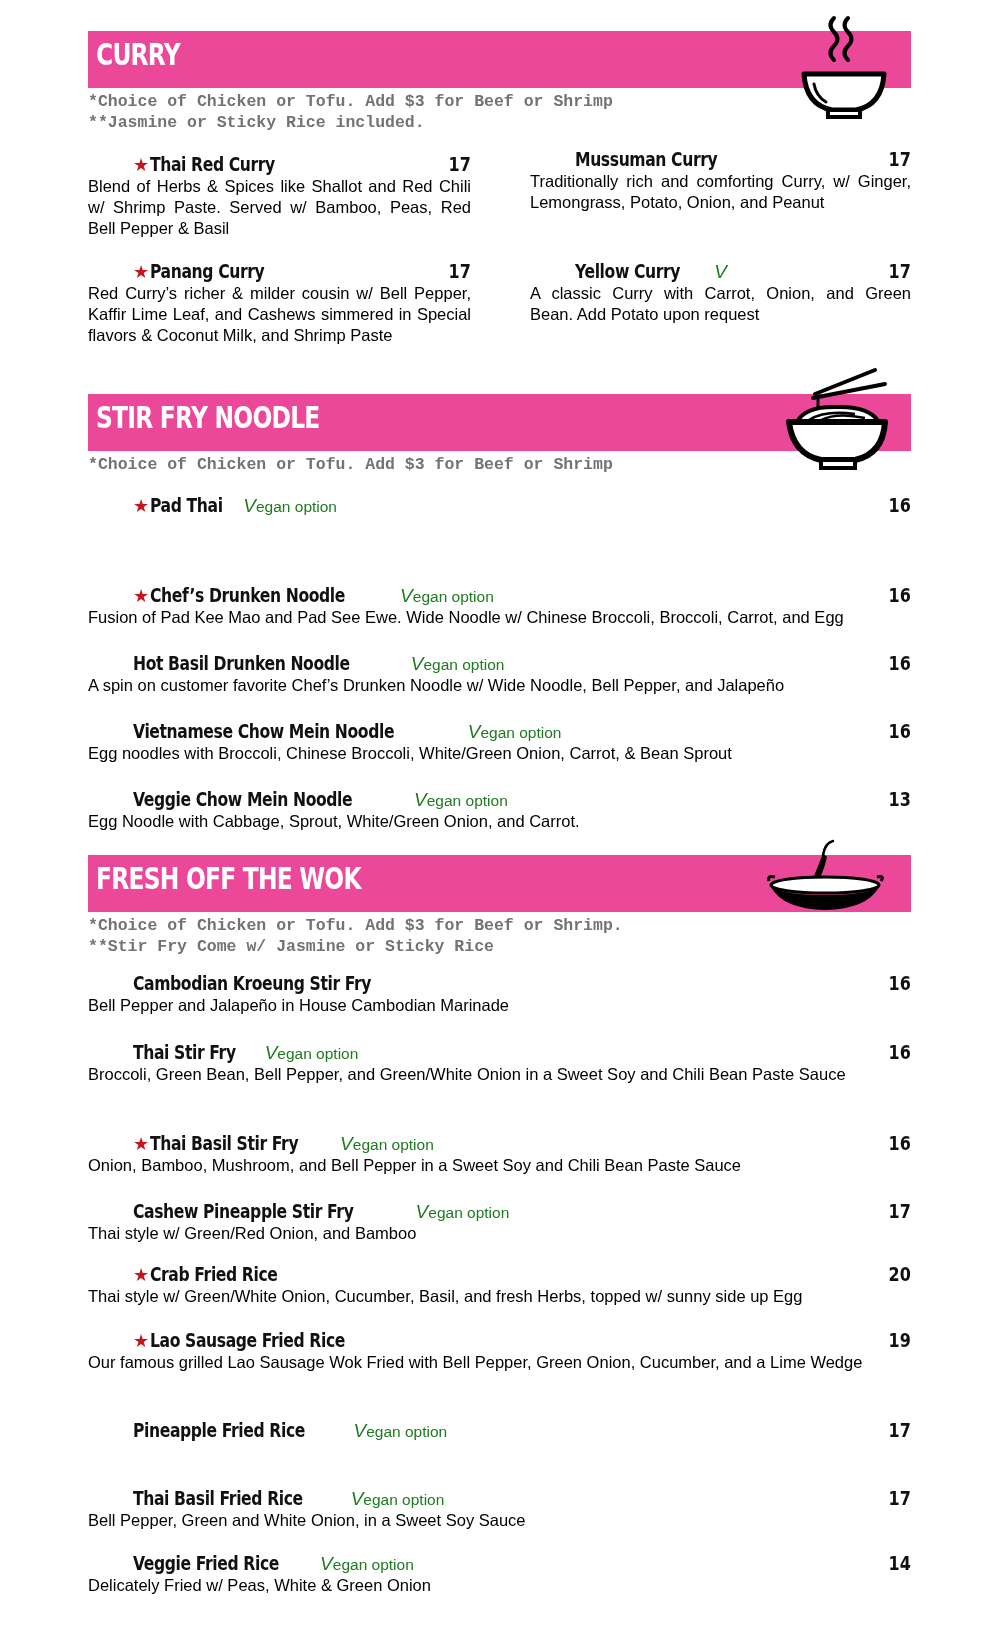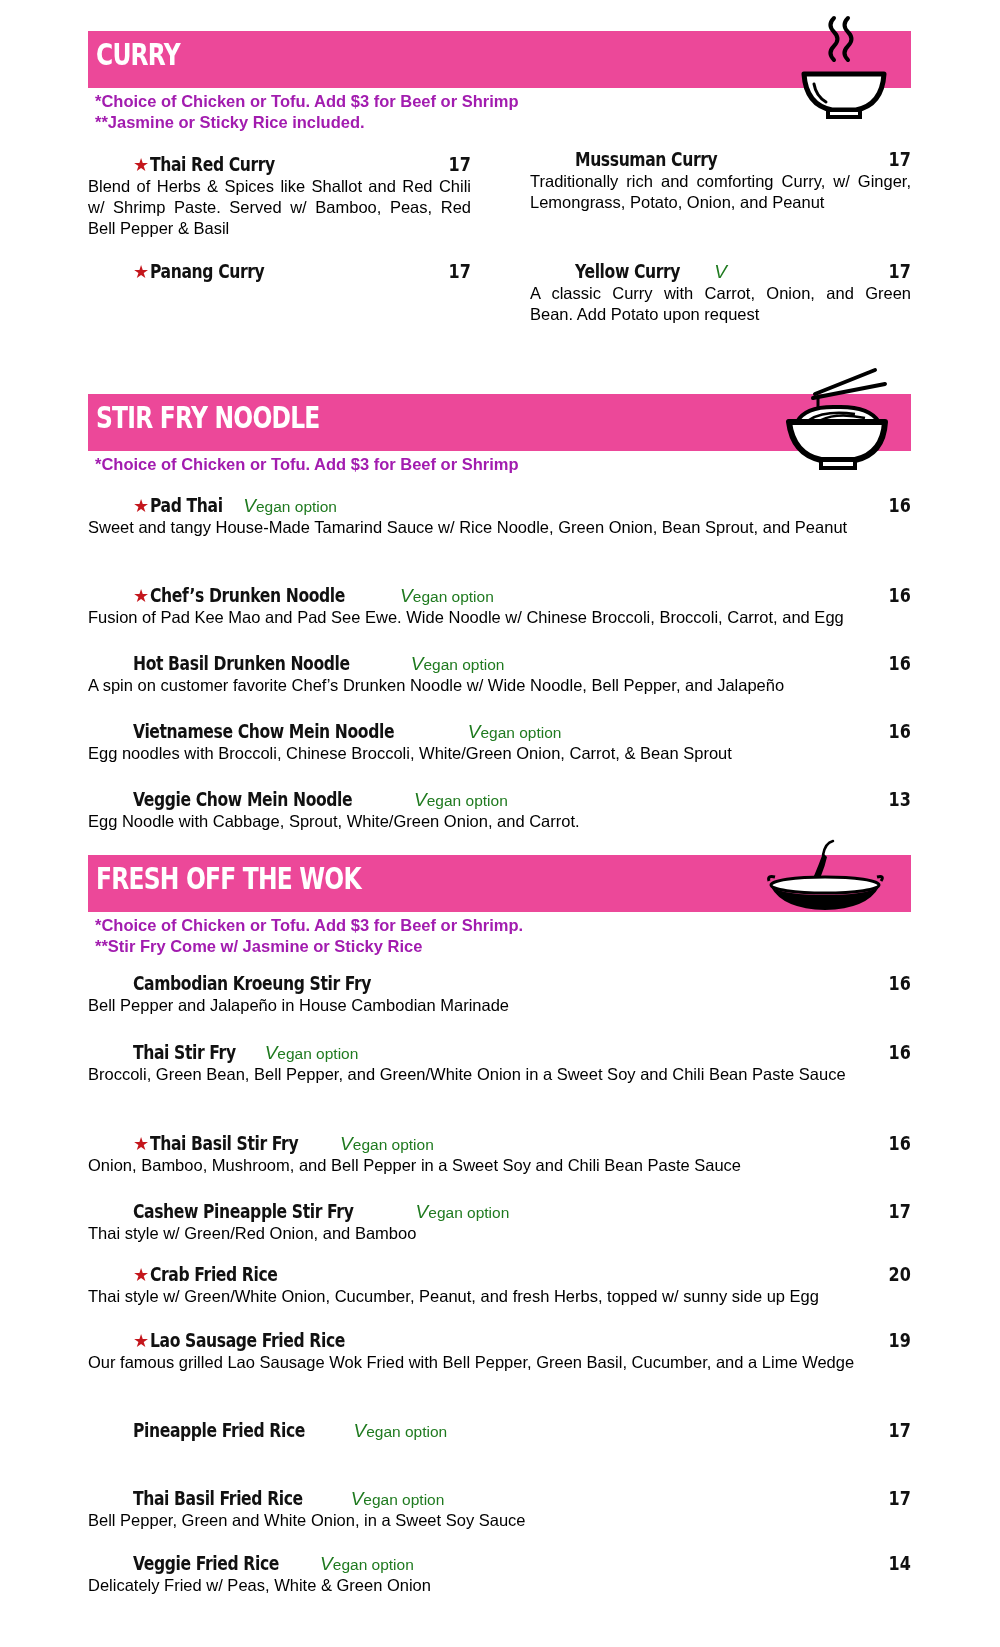--- a/index.html
+++ b/index.html
@@ -1,20 +1,20 @@
 <!DOCTYPE html>
 <html><head>
 <meta charset="utf-8">
 <style>
   html, body { margin:0; padding:0; background:#ffffff; }
   body { width:1000px; height:1647px; position:relative; overflow:hidden; font-family:"Liberation Sans", sans-serif; }
   .section { position:absolute; left:88px; width:823px; }
   .bar { position:absolute; left:0; width:823px; height:57px; background:#ec4899; }
   .bar-title { position:absolute; left:8px; top:6px; color:#ffffff; font-family:"DejaVu Sans", sans-serif; font-weight:bold; font-size:30px; letter-spacing:-1px; transform:scaleX(0.78); transform-origin:left center; white-space:nowrap; }
-  .note { position:absolute; left:7px; font-family:Liberation Sans, sans-serif; font-weight:bold; font-size:16.5px; color:#a21caf; white-space:nowrap; line-height:21px; }
+  .note { position:absolute; left:0; font-family:Liberation Mono, monospace; font-weight:bold; font-size:16.5px; color:#737373; white-space:nowrap; line-height:21px; }
   .item { position:absolute; }
   .item-head { position:relative; height:24px; white-space:nowrap;margin-left:45px; }
   .item-name { font-family:"DejaVu Sans", sans-serif; font-weight:bold; font-size:20px; color:#111; display:inline-block; transform:scaleX(0.78); transform-origin:left bottom; letter-spacing:-0.5px; }
   .star { color:#c4161c; font-size:18px; margin-right:1px; }
   .vegan { color:#1f7a1f; font-family:"Liberation Sans", sans-serif; font-size:15.5px; font-weight:normal; letter-spacing:0; display:inline-block; transform:none; }
   .vegan .v { font-style:italic; font-size:19px; }
   .price { position:absolute; right:0; top:0; font-family:"DejaVu Sans", sans-serif; font-weight:bold; font-size:20px; color:#111; transform:scaleX(0.8); transform-origin:right bottom; }
   .desc { font-family:"Liberation Sans", sans-serif; font-size:16.5px; color:#000000; line-height:21px; margin-top:0px; }
   .desc.justify { text-align:justify; text-align-last:left; }
   .icon { position:absolute; }
@@ -34,20 +34,21 @@
       <span class="star">★</span><span class="item-name">Thai Red Curry</span>
       <span class="price">17</span>
     </div>
     <div class="desc justify">Blend of Herbs &amp; Spices like Shallot and Red Chili w/ Shrimp Paste. Served w/ Bamboo, Peas, Red Bell Pepper &amp; Basil</div>
   </div>
   <div class="item" style="left:0; top:228px; width:383px;">
     <div class="item-head">
       <span class="star">★</span><span class="item-name">Panang Curry</span>
       <span class="price">17</span>
     </div>
+    <div class="desc justify">Red Curry’s richer &amp; milder cousin w/ Bell Pepper, Kaffir Lime Leaf, and Cashews simmered in Special flavors &amp; Coconut Milk, and Shrimp Paste</div>
   </div>
 
   <div class="item" style="left:442px; top:116px; width:381px;">
     <div class="item-head">
       <span class="item-name">Mussuman Curry</span>
       <span class="price">17</span>
     </div>
     <div class="desc justify">Traditionally rich and comforting Curry, w/ Ginger, Lemongrass, Potato, Onion, and Peanut</div>
   </div>
   <div class="item" style="left:442px; top:228px; width:381px;">
@@ -72,21 +73,20 @@
   <div class="bar" style="top:0;">
     <span class="bar-title">STIR FRY NOODLE</span>
   </div>
   <div class="note" style="top:60px;">*Choice of Chicken or Tofu. Add $3 for Beef or Shrimp</div>
 
   <div class="item" style="left:0; top:99px; width:823px;">
     <div class="item-head">
       <span class="star">★</span><span class="item-name">Pad Thai</span><span class="vegan"><span class="v">V</span><span>egan option</span></span>
       <span class="price">16</span>
     </div>
-    <div class="desc justify">Sweet and tangy House-Made Tamarind Sauce w/ Rice Noodle, Green Onion, Bean Sprout, and Peanut</div>
   </div>
   <div class="item" style="left:0; top:189px; width:823px;">
     <div class="item-head">
       <span class="star">★</span><span class="item-name">Chef’s Drunken Noodle</span><span class="vegan"><span class="v">V</span><span>egan option</span></span>
       <span class="price">16</span>
     </div>
     <div class="desc">Fusion of Pad Kee Mao and Pad See Ewe. Wide Noodle w/ Chinese Broccoli, Broccoli, Carrot, and Egg</div>
   </div>
   <div class="item" style="left:0; top:257px; width:823px;">
     <div class="item-head">
@@ -154,28 +154,28 @@
       <span class="item-name">Cashew Pineapple Stir Fry</span><span class="vegan"><span class="v">V</span><span>egan option</span></span>
       <span class="price">17</span>
     </div>
     <div class="desc">Thai style w/ Green/Red Onion, and Bamboo</div>
   </div>
   <div class="item" style="left:0; top:407px; width:823px;">
     <div class="item-head">
       <span class="star">★</span><span class="item-name">Crab Fried Rice</span>
       <span class="price">20</span>
     </div>
-    <div class="desc">Thai style w/ Green/White Onion, Cucumber, Peanut, and fresh Herbs, topped w/ sunny side up Egg</div>
+    <div class="desc">Thai style w/ Green/White Onion, Cucumber, Basil, and fresh Herbs, topped w/ sunny side up Egg</div>
   </div>
   <div class="item" style="left:0; top:473px; width:823px;">
     <div class="item-head">
       <span class="star">★</span><span class="item-name">Lao Sausage Fried Rice</span>
       <span class="price">19</span>
     </div>
-    <div class="desc justify">Our famous grilled Lao Sausage Wok Fried with Bell Pepper, Green Basil, Cucumber, and a Lime Wedge</div>
+    <div class="desc justify">Our famous grilled Lao Sausage Wok Fried with Bell Pepper, Green Onion, Cucumber, and a Lime Wedge</div>
   </div>
   <div class="item" style="left:0; top:563px; width:823px;">
     <div class="item-head">
       <span class="item-name">Pineapple Fried Rice</span><span class="vegan"><span class="v">V</span><span>egan option</span></span>
       <span class="price">17</span>
     </div>
   </div>
   <div class="item" style="left:0; top:631px; width:823px;">
     <div class="item-head">
       <span class="item-name">Thai Basil Fried Rice</span><span class="vegan"><span class="v">V</span><span>egan option</span></span>

